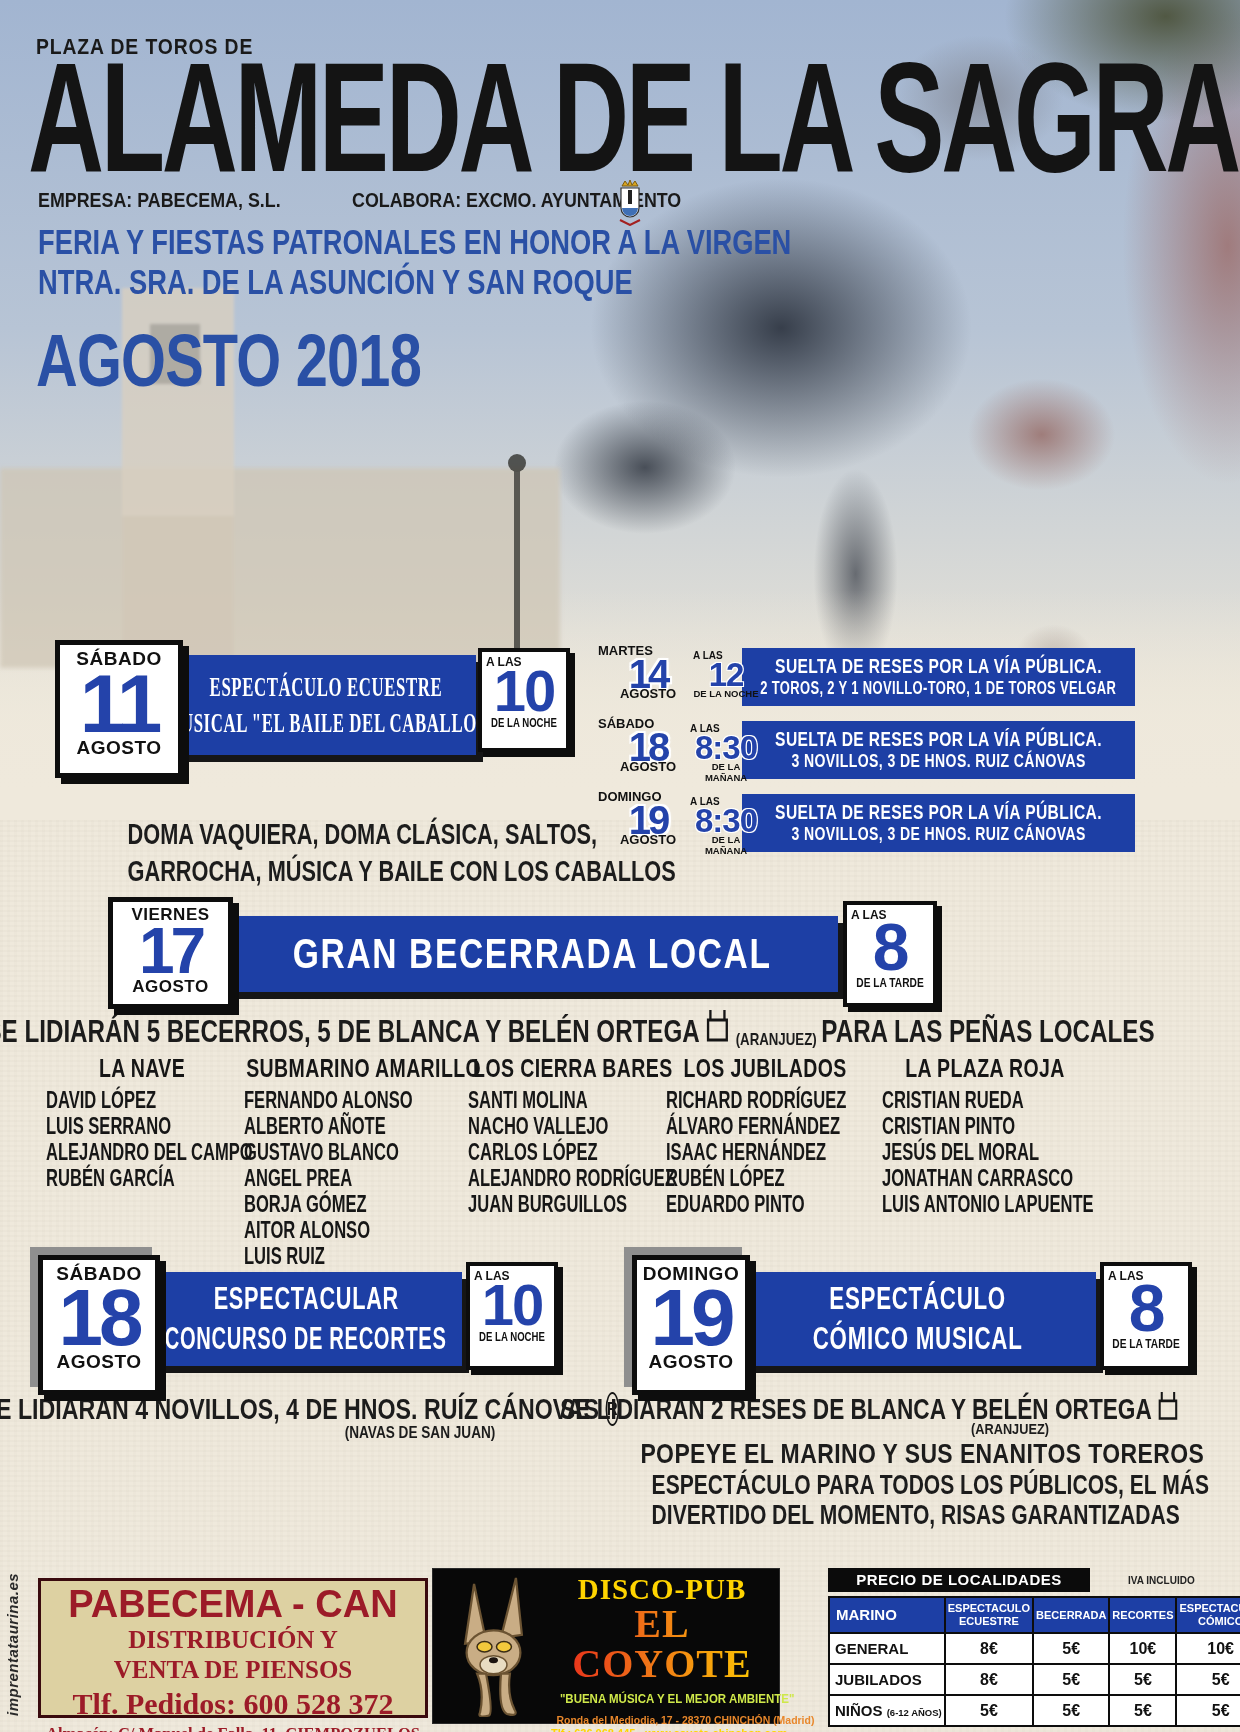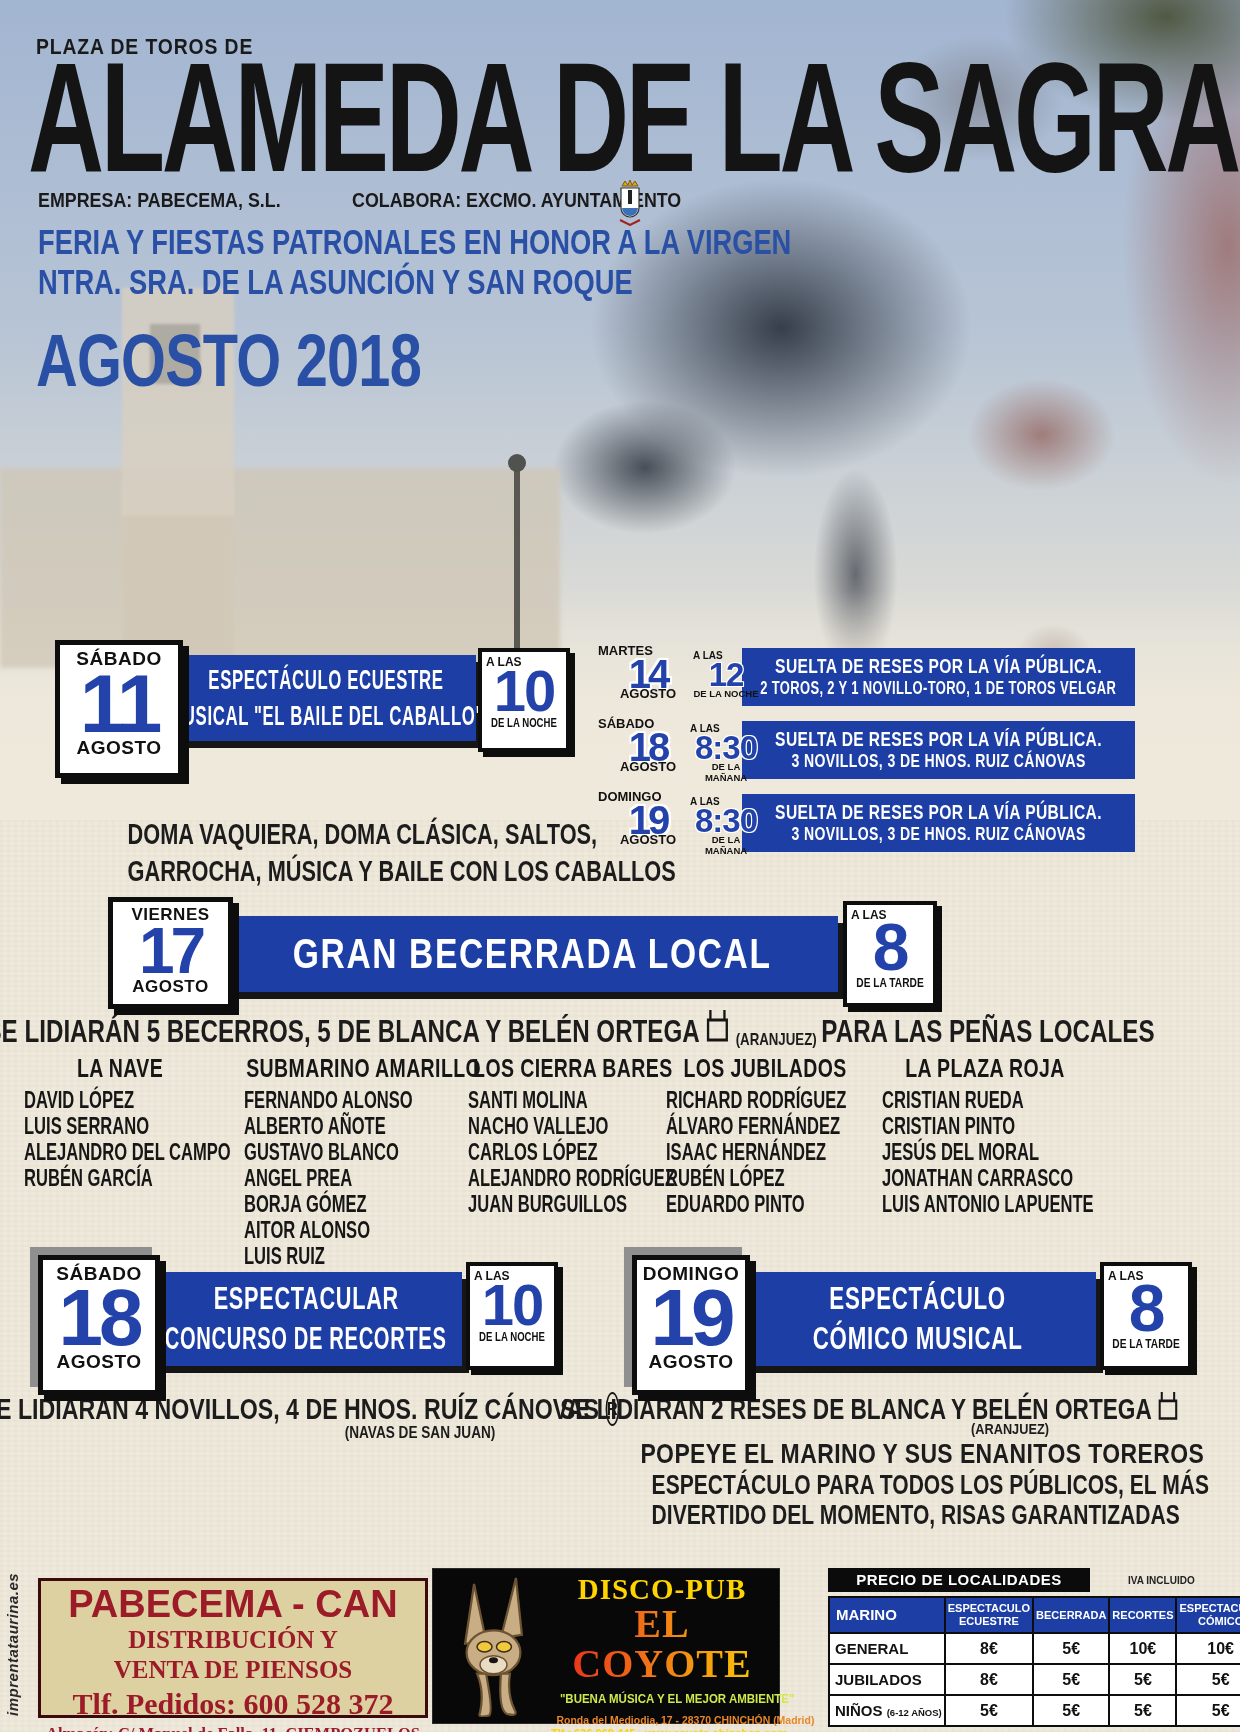--- a/index.html
+++ b/index.html
@@ -155,21 +155,21 @@
   </div>
   <div class="abs month">
     <span class="cxl" style="--s:.78">AGOSTO 2018</span>
   </div>
 
   <div class="abs datebox" style="left:55px;top:640px;width:118px;height:128px;">
     <div class="dn">SÁBADO</div>
     <div class="num" style="font-size:82px;">11</div>
     <div class="mo">AGOSTO</div>
   </div>
-  <div class="abs banner" style="left:176px;top:655px;width:300px;height:86px;">
+  <div class="abs banner" style="left:176px;top:655px;width:300px;height:100px;font-family:Liberation Serif, serif;">
     <span class="bl cx" style="--s:.6;font-size:28px;">ESPECTÁCULO ECUESTRE</span>
     <span class="bl cx" style="--s:.6;font-size:28px;">MUSICAL "EL BAILE DEL CABALLO"</span>
   </div>
   <div class="abs timebox" style="left:478px;top:648px;width:84px;height:96px;">
     <div class="pf">A LAS</div>
     <div class="num" style="font-size:58px;">10</div>
     <div class="sf cx" style="--s:.8">DE LA NOCHE</div>
   </div>
   <div class="abs btx" style="left:60px;top:818px;width:540px;text-align:center;font-size:29px;">
     <span class="cx" style="--s:.75">DOMA VAQUIERA, DOMA CLÁSICA, SALTOS,</span>
@@ -241,21 +241,21 @@
     <span class="btx" style="font-size:31px;">SE LIDIARÁN 5 BECERROS, 5 DE BLANCA Y BELÉN ORTEGA</span>
     <span class="brandicon">
       <svg width="34" height="38" viewBox="0 0 34 38">
           <path d="M8 2 V12 M26 2 V12 M5 12 H29 V32 H5 Z" fill="none" stroke="#161616" stroke-width="3"></path>
         </svg>
     </span>
     <span class="origin" style="font-size:17px;">(ARANJUEZ)</span>
     <span class="btx" style="font-size:31px;">PARA LAS PEÑAS LOCALES</span>
   </div>
 
-  <div class="pena" style="left:24px;width:192px;">
+  <div class="pena" style="left:46px;width:192px;">
     <div class="pn">LA NAVE</div>
     <div class="plist">
         <div>DAVID LÓPEZ</div>
         <div>LUIS SERRANO</div>
         <div>ALEJANDRO DEL CAMPO</div>
         <div>RUBÉN GARCÍA</div>
       </div>
   </div>
   <div class="pena" style="left:222px;width:220px;">
     <div class="pn">SUBMARINO AMARILLO</div>

